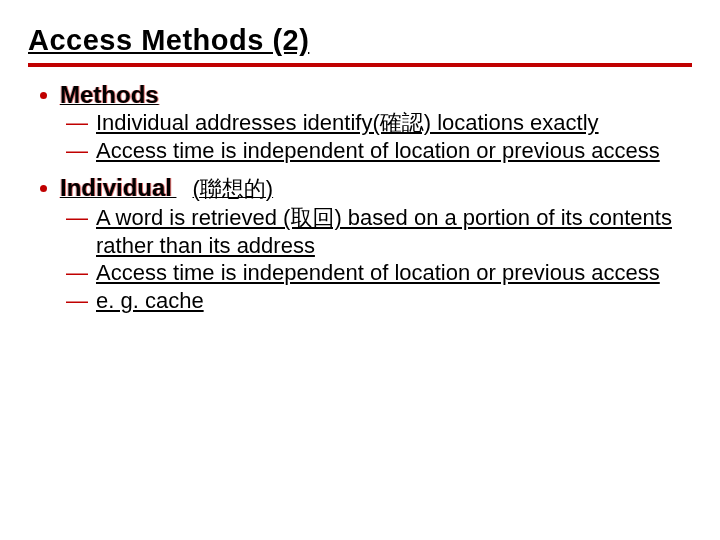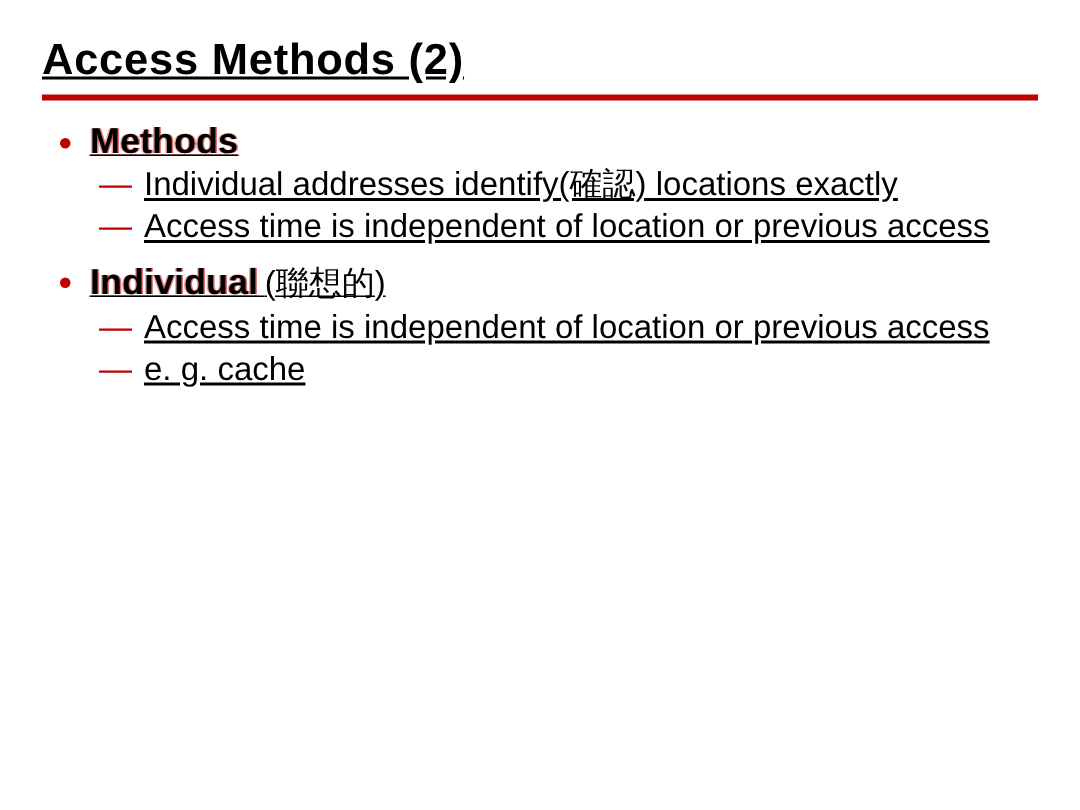--- a/index.html
+++ b/index.html
@@ -48,21 +48,21 @@
     font-size: 24px;
     color: #000000;
     
     text-shadow:
       1px 0 0 rgba(200,0,0,0.55),
       -1px 0 0 rgba(200,0,0,0.35);
   }
   .annotation {
     font-size: 22px;
     font-weight: 400;
-    margin-left: 0;
+    margin-left: 16px;
     text-shadow: none;
   }
   .subitems {
     margin: 0 0 10px 0;
     padding-left: 68px;
     font-size: 22px;
     line-height: 1.25;
   }
   .subitem {
     text-indent: -30px;
@@ -93,17 +93,18 @@
     <p class="subitem"><span class="dash">—</span><span>Individual addresses identify(確認) locations exactly</span></p>
     <p class="subitem"><span class="dash">—</span><span>Access time is independent of location or previous access</span></p>
   </div>
 
   <div class="top-bullet">
     <span class="dot"></span>
     <span class="heading">Individual</span>
     <span class="annotation">(聯想的)</span>
   </div>
   <div class="subitems">
+    <p class="subitem"><span class="dash">—</span><span>A word is retrieved (取回) based on a portion of its contents rather than its address</span></p>
     <p class="subitem"><span class="dash">—</span><span>Access time is independent of location or previous access</span></p>
     <p class="subitem"><span class="dash">—</span><span>e. g. cache</span></p>
   </div>
 
 </div>
 
 </body></html>

